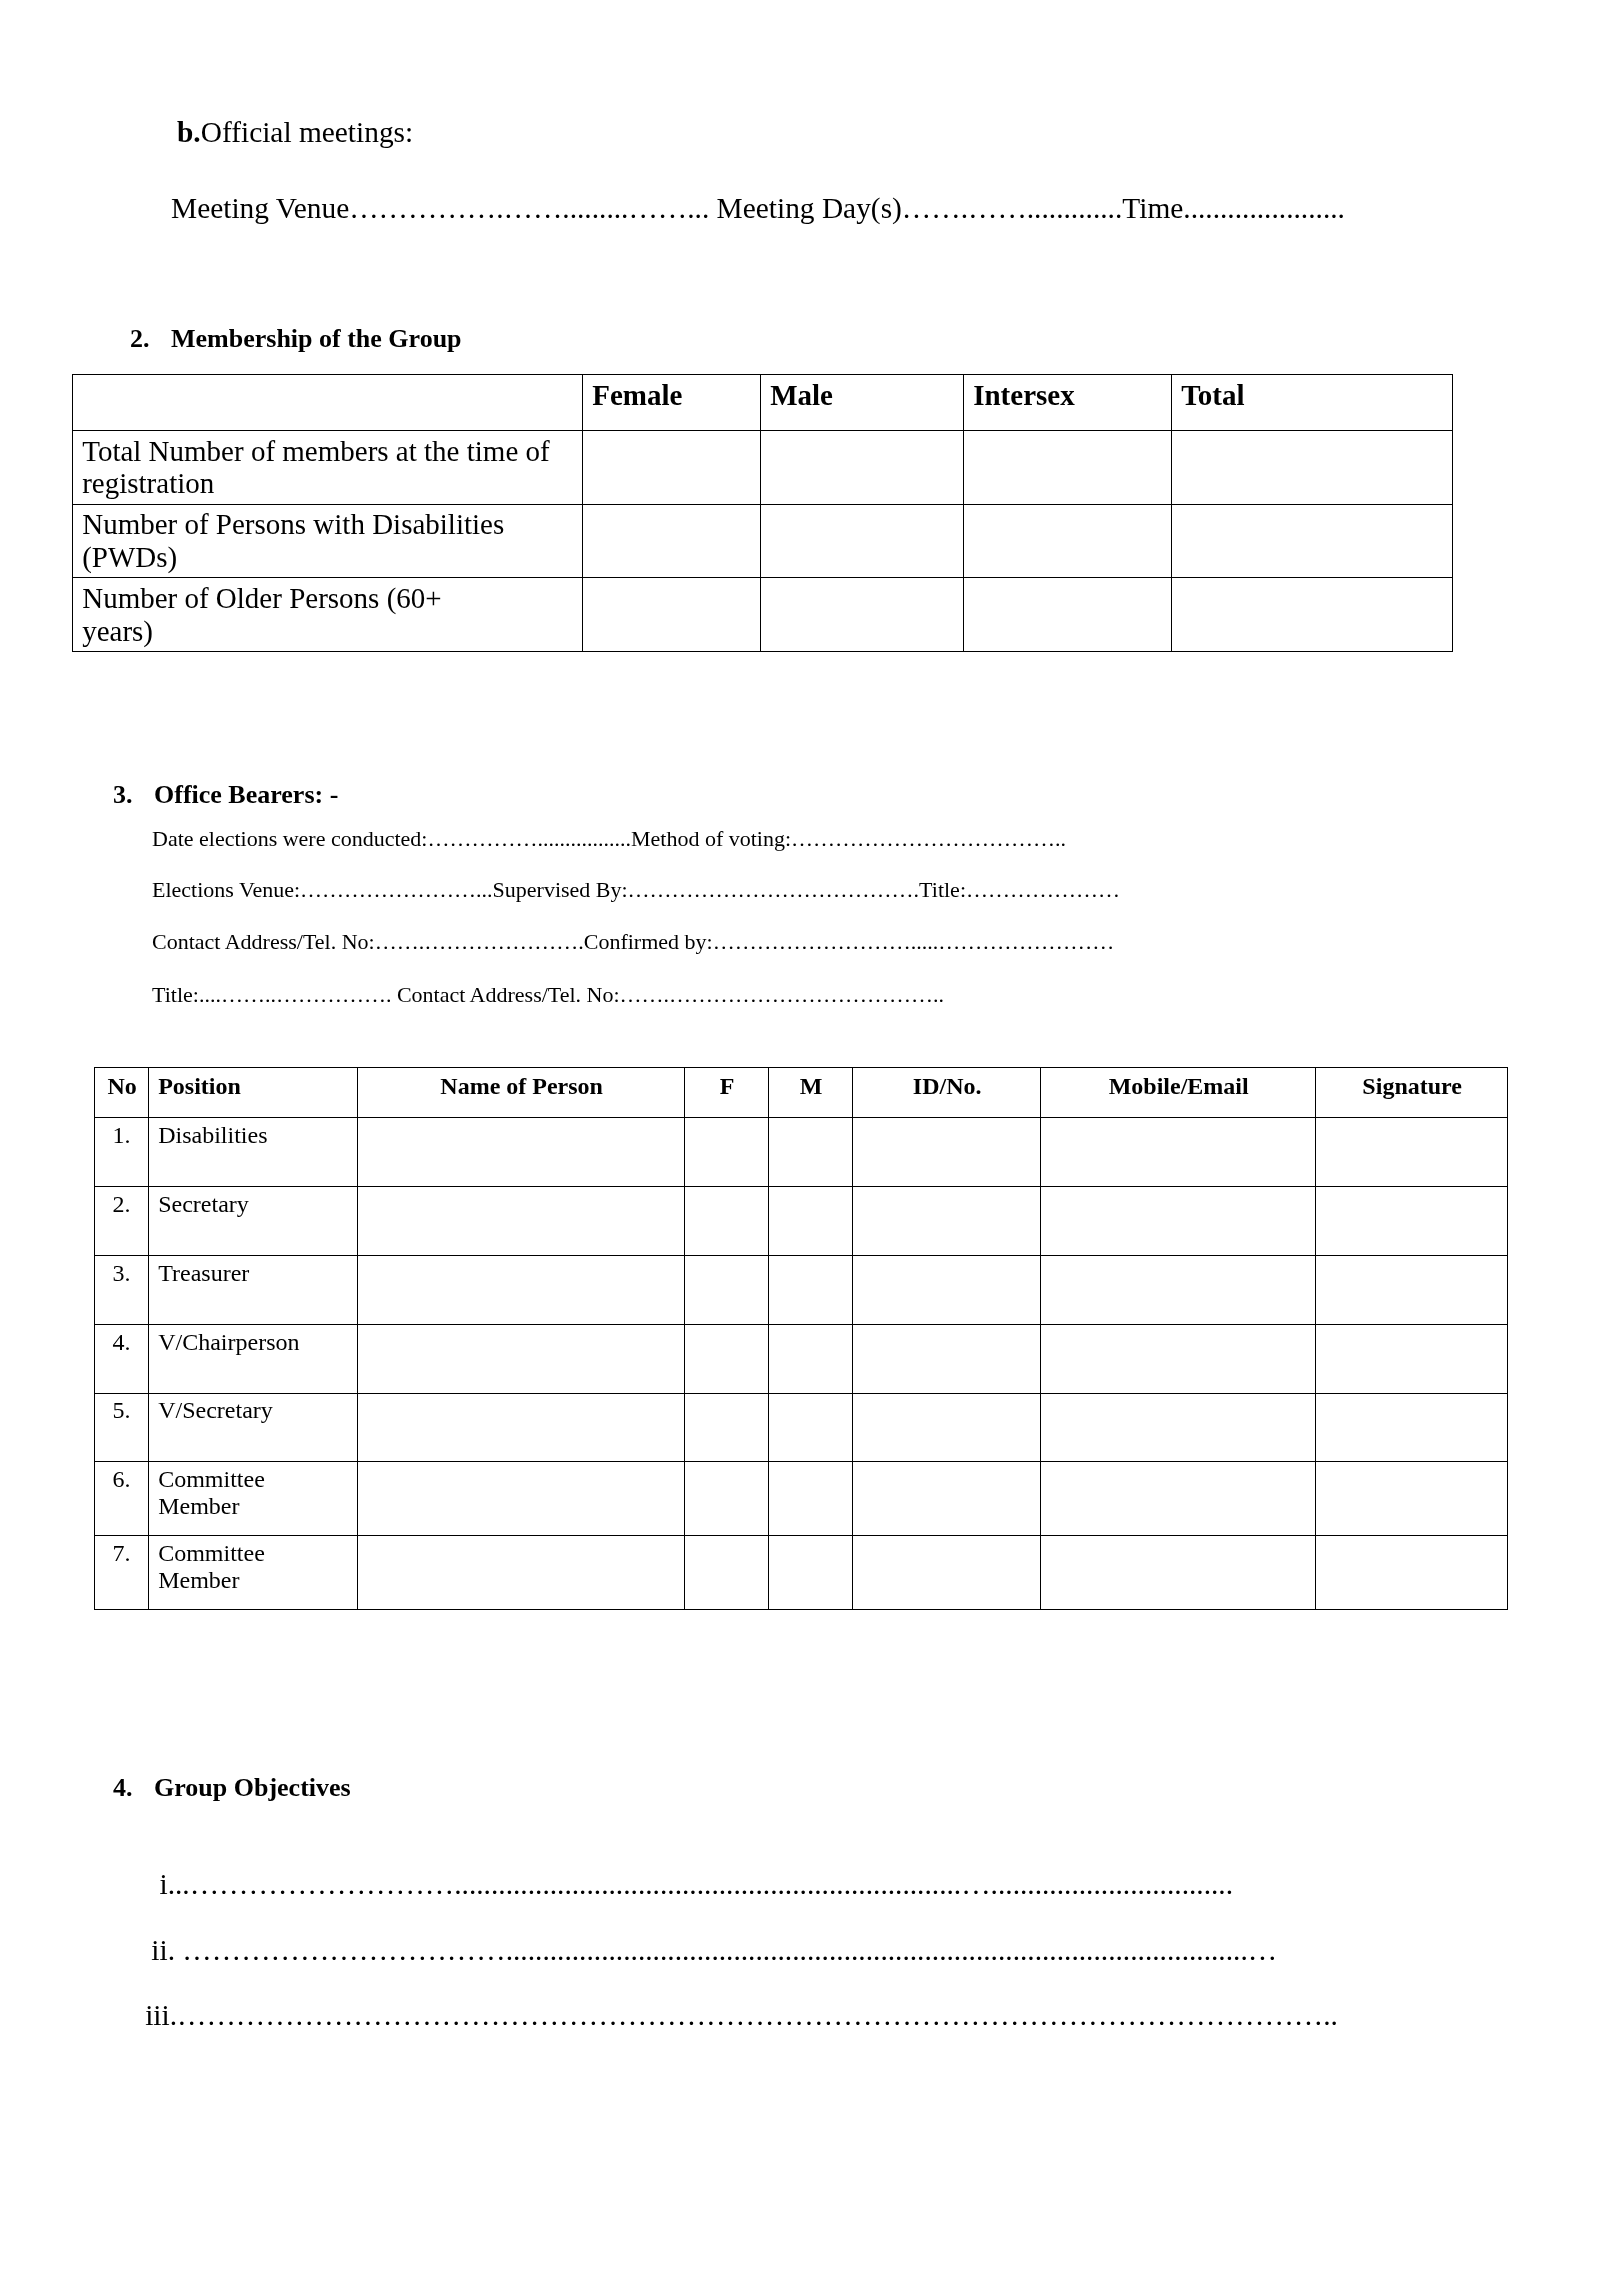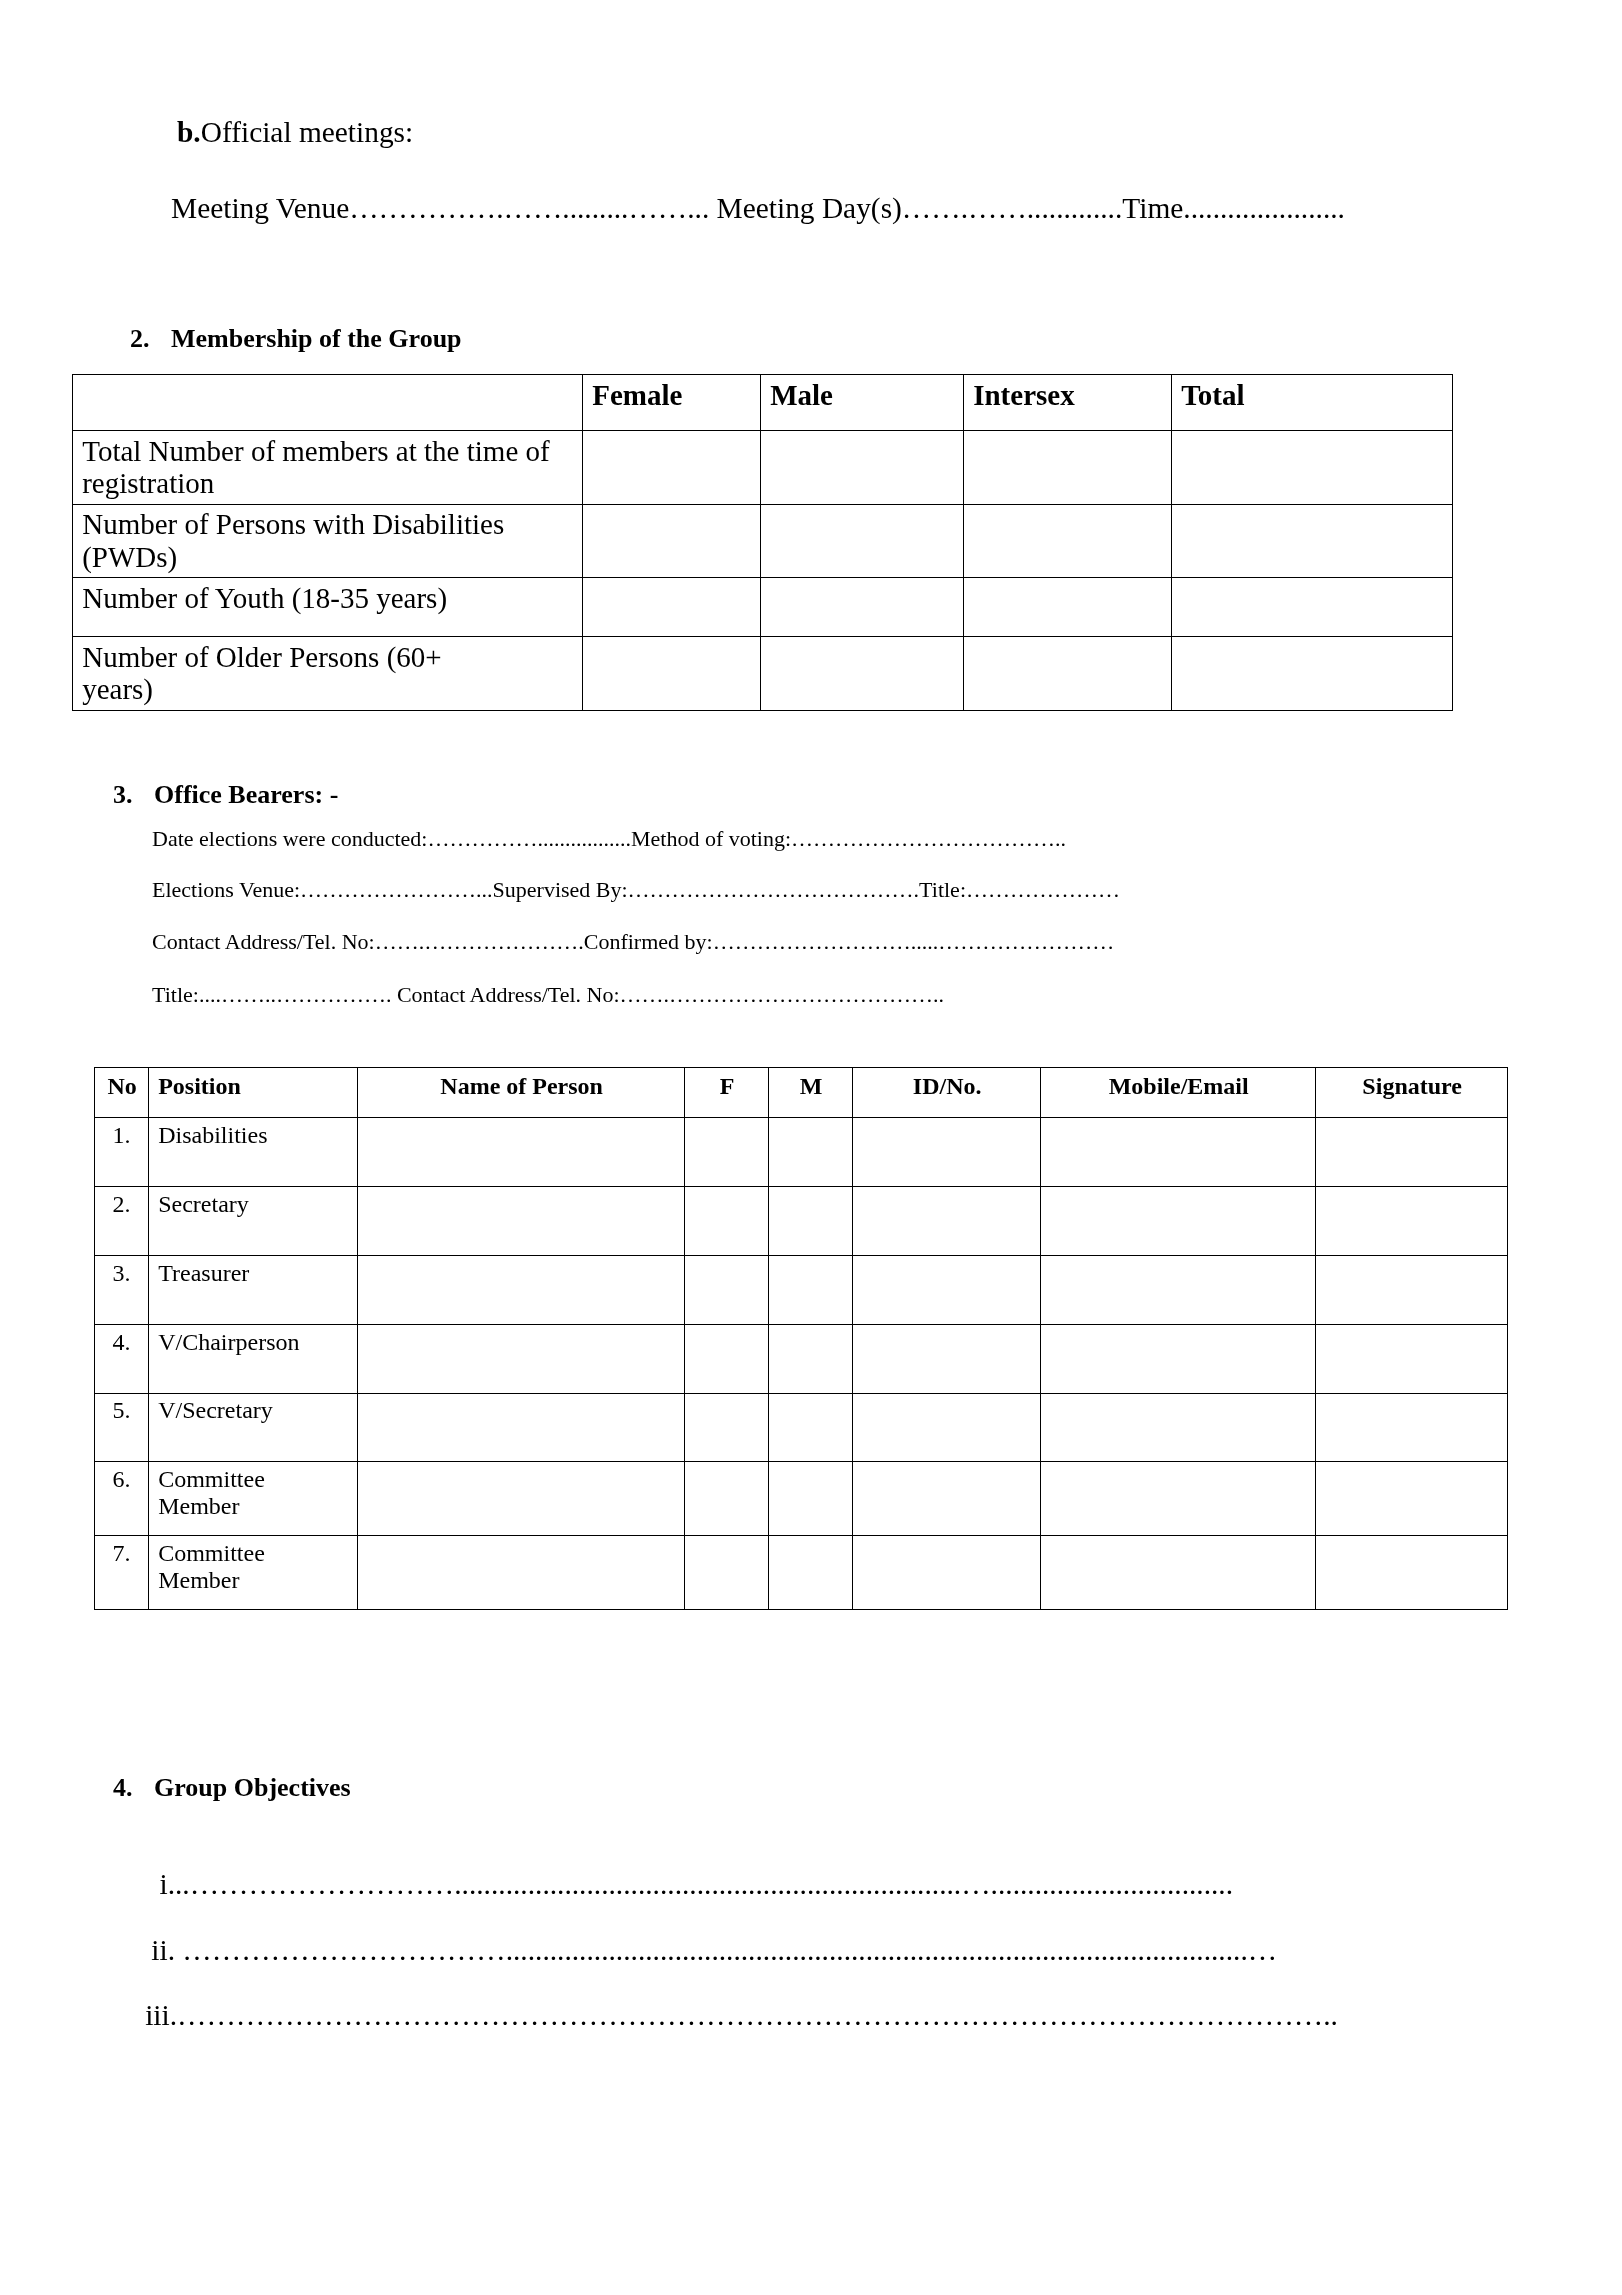--- a/index.html
+++ b/index.html
@@ -169,27 +169,20 @@
       </tr>
 
       <tr>
         <td class="rowlabel" style="height:63px;">Number of Persons with Disabilities (PWDs)</td>
         <td class="cellbox"></td>
         <td class="cellbox"></td>
         <td class="cellbox"></td>
         <td class="cellbox"></td>
       </tr>
 
-      <tr>
-        <td class="rowlabel" style="height:50px;">Number of Youth (18-35 years)</td>
-        <td class="cellbox"></td>
-        <td class="cellbox"></td>
-        <td class="cellbox"></td>
-        <td class="cellbox"></td>
-      </tr>
 
       <tr>
         <td class="rowlabel" style="height:63px; width:366px;"><span style="display:inline-block; max-width:419px; white-space:normal;">Number of Older Persons (60+ years)</span></td>
         <td class="cellbox"></td>
         <td class="cellbox"></td>
         <td class="cellbox"></td>
         <td class="cellbox"></td>
       </tr>
     </tbody>
   </table>

